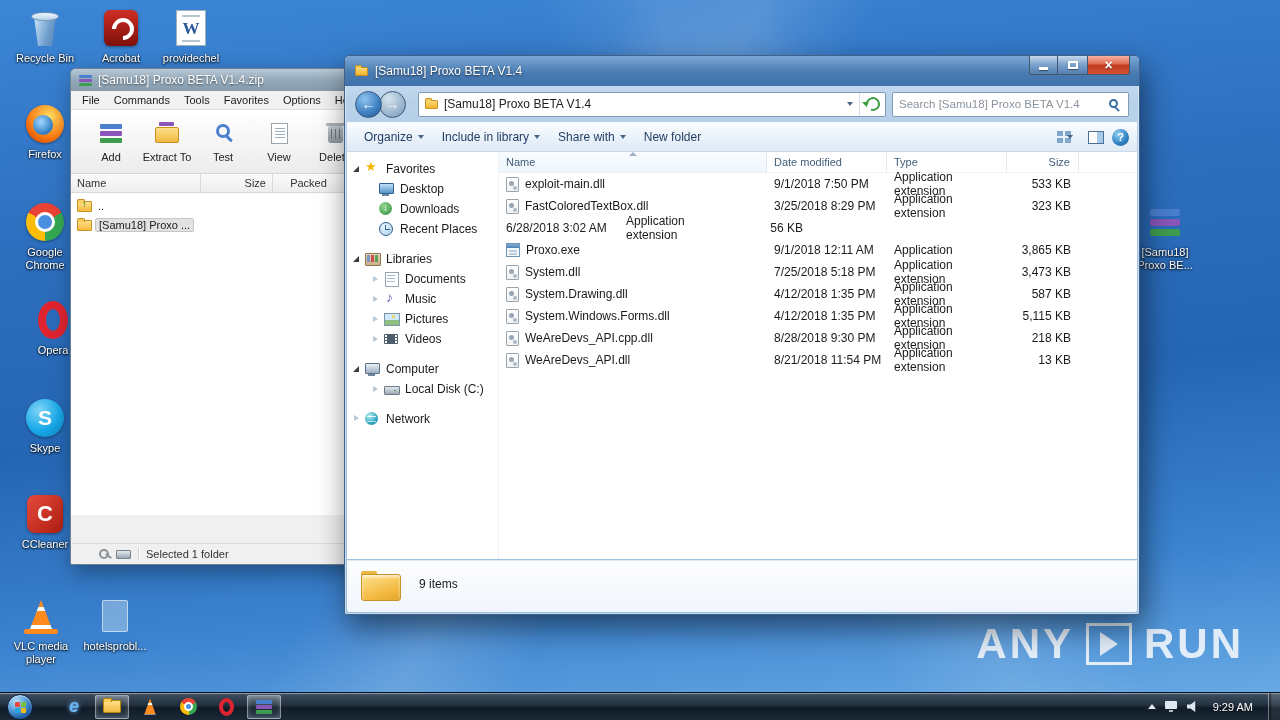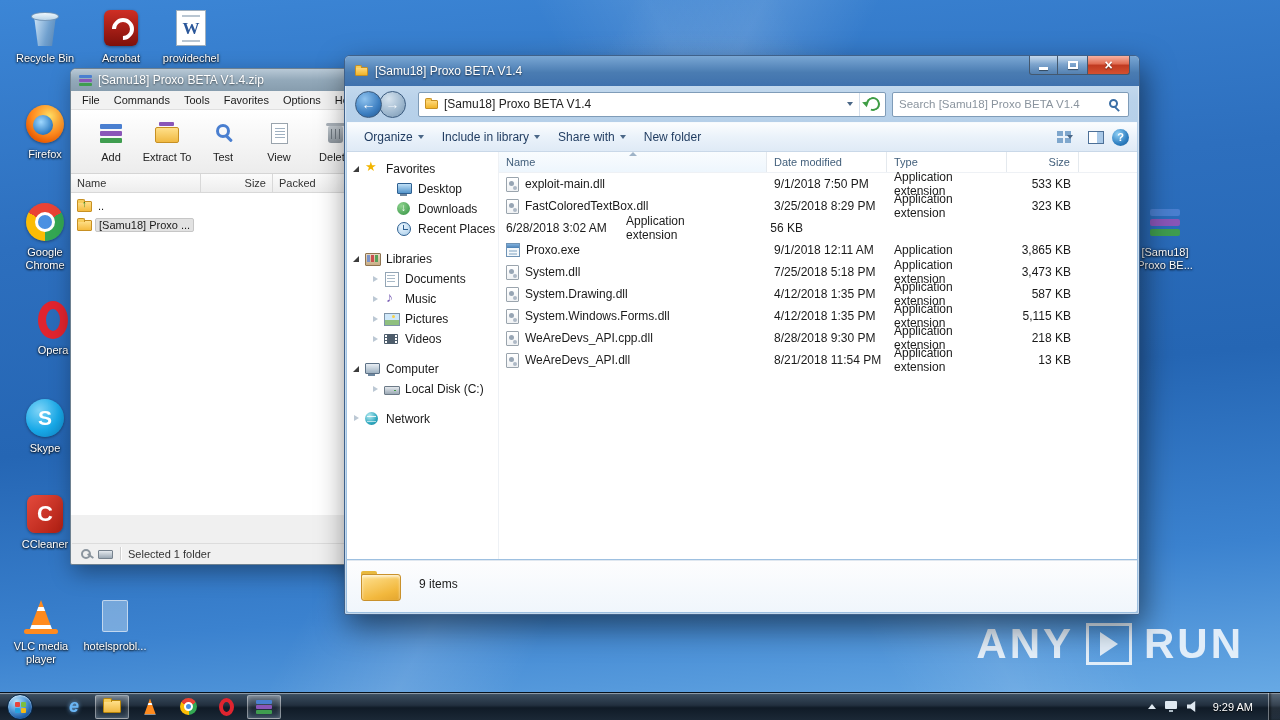--- a/index.html
+++ b/index.html
@@ -100,33 +100,33 @@
     display:flex;align-items:center;justify-content:center;margin-right:5px;position:relative}
   .mini-fold{width:13px;height:9px;background:linear-gradient(#ffd879,#f0b429);border:1px solid #c79023;border-radius:1px;position:relative;flex:none}
   .mini-fold::before{content:"";position:absolute;top:-3px;left:-1px;width:5px;height:2px;background:#f7cd5c;border:1px solid #c79023;
     border-bottom:none;border-radius:2px 2px 0 0}
   .up-ar::before{content:"↑";position:absolute;right:3px;top:0;font-size:10px;font-weight:bold;color:#1c7a1c}
   .rar-combo{flex:1;height:21px;background:#fff;border:1px solid #a8aeb6;display:flex;align-items:center;padding:0 5px;
     font-size:11px;color:#1a1a1a;overflow:hidden}
   .combo-txt{white-space:nowrap;overflow:hidden}
   .rar-cols{height:19px;display:flex;background:linear-gradient(#fbfbfb,#ededed);border-bottom:1px solid #d8d8d8;font-size:11px;color:#333}
   .rc{display:flex;align-items:center;border-right:1px solid #d8d8d8;padding:0 6px}
-  .rc.name{width:130px}.rc.size{width:72px;justify-content:flex-end}.rc.packed{width:72px;justify-content:flex-start}
+  .rc.name{width:130px}.rc.size{width:72px;justify-content:flex-end}.rc.packed{width:72px;justify-content:center}
   .rc.fill{flex:1;border-right:none}
   .rar-list{background:#fff;height:322px;font-size:11px;color:#1a1a1a;padding-top:3px;overflow:hidden}
   .rrow{display:flex;align-items:center;height:19px;padding-left:6px}
   .rrow .nm{margin-left:6px}
   .rrow.sel .nm{background:#e2e2e2;border:1px solid #c6c6c6;border-radius:2px;padding:0 3px;margin-left:3px}
   .fi{position:relative;flex:none}
   .fi-fold{width:15px;height:11px;background:linear-gradient(#ffe08a,#f4bb3f);border:1px solid #c79023;border-radius:1px;margin-top:2px}
   .fi-fold::before{content:"";position:absolute;top:-3px;left:-1px;width:6px;height:3px;background:#f7cd5c;border:1px solid #c79023;
     border-bottom:none;border-radius:2px 2px 0 0}
   .fi-up::after{content:"↑";position:absolute;left:4px;top:-3px;font-size:9px;font-weight:bold;color:#1c7a1c}
   .rar-status{position:absolute;left:1px;right:1px;bottom:1px;height:20px;background:#f0f0f0;border-top:1px solid #dcdcdc;
-    display:flex;align-items:center;font-size:11px;color:#333;padding-left:8px;border-radius:0 0 2px 2px}
+    display:flex;align-items:center;font-size:11px;color:#333;padding-left:26px;border-radius:0 0 2px 2px}
   .wst-key{width:14px;height:13px;position:relative;margin-right:4px}
   .wst-key::before{content:"";position:absolute;left:1px;top:2px;width:6px;height:6px;border:2px solid #8b959e;border-radius:50%}
   .wst-key::after{content:"";position:absolute;left:7px;top:8px;width:7px;height:2px;background:#8b959e;transform:rotate(35deg)}
   .wst-drive{width:14px;height:13px;position:relative;margin-right:6px}
   .wst-drive::before{content:"";position:absolute;left:0;top:3px;width:13px;height:7px;background:linear-gradient(#e4e9ee,#9ba8b4);
     border:1px solid #76828e;border-radius:1px}
   .st-sep{width:1px;height:13px;background:#d0d0d0;box-shadow:1px 0 0 #fff;margin:0 7px 0 2px}
 
   
   .win-exp{left:344px;top:55px;width:796px;height:560px;z-index:3;
@@ -172,21 +172,21 @@
   .cmdspacer{flex:1}
   .view-seg{display:flex;align-items:center;padding:3px 5px}
   .ic-views{width:6px;height:5px;background:#7fa7cd;box-shadow:8px 0 0 #7fa7cd,0 7px 0 #7fa7cd,8px 7px 0 #7fa7cd;margin:0 10px 7px 0}
   .ic-preview{width:16px;height:13px;border:1px solid #4d7097;background:linear-gradient(90deg,#fff 55%,#a9c9e8 55%);margin-right:8px}
   .ic-help{width:17px;height:17px;border-radius:50%;background:radial-gradient(circle at 35% 30%,#8fd0f5,#2f7fc1 60%,#155a96);
     color:#fff;font-size:11px;font-weight:bold;display:flex;align-items:center;justify-content:center}
   .client{position:absolute;top:96px;left:2px;right:2px;bottom:55px;background:#fff;display:flex;overflow:hidden}
   .sidebar{width:152px;padding-top:6px;font-size:12px;color:#1a1a1a;border-right:1px solid #eef1f5;flex:none}
   .sb-sec{display:flex;align-items:center;height:21px;padding-left:5px}
   .sb-item{display:flex;align-items:center;height:20px;padding-left:24px}
-  .sb-item.noarr{padding-left:49px}
+  .sb-item.noarr{padding-left:31px}
   .sb-gap{height:9px}
   .exp{width:9px;height:9px;flex:none;margin-right:3px;position:relative}
   .exp.closed::before{content:"";position:absolute;left:2px;top:1px;border-top:3.5px solid transparent;border-bottom:3.5px solid transparent;border-left:5px solid #bcc8d4}
   .exp.open::before{content:"";position:absolute;left:1px;top:2px;border-left:6px solid transparent;border-bottom:6px solid #3c3c3c}
   .si{width:17px;height:16px;position:relative;flex:none;margin-right:5px}
   .si-star::before{content:"★";position:absolute;left:1px;top:-2px;font-size:13px;color:#f2b500}
   .si-desk::before{content:"";position:absolute;left:1px;top:2px;width:13px;height:9px;background:linear-gradient(#bfe0f7,#5596cc);border:1px solid #2e6091;border-radius:1px}
   .si-desk::after{content:"";position:absolute;left:4px;bottom:1px;width:7px;height:2px;background:#6d87a0}
   .si-down::before{content:"";position:absolute;left:1px;top:1px;width:13px;height:13px;border-radius:50%;background:radial-gradient(circle at 35% 30%,#8fd48f,#2f8f3f)}
   .si-down::after{content:"↓";position:absolute;left:5px;top:1px;color:#fff;font-size:10px;font-weight:bold}

